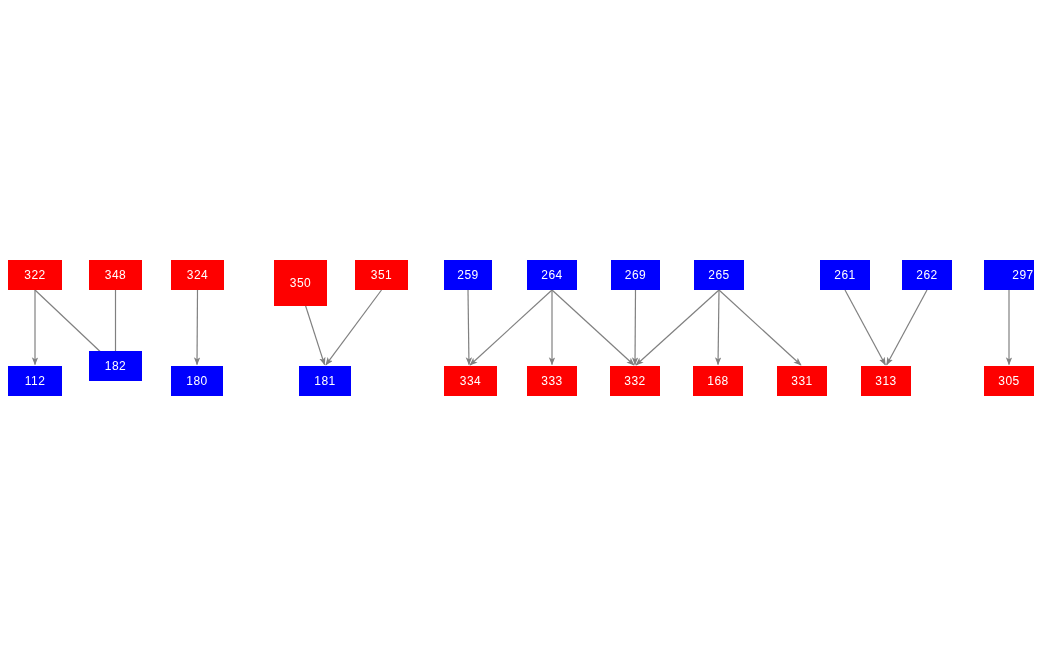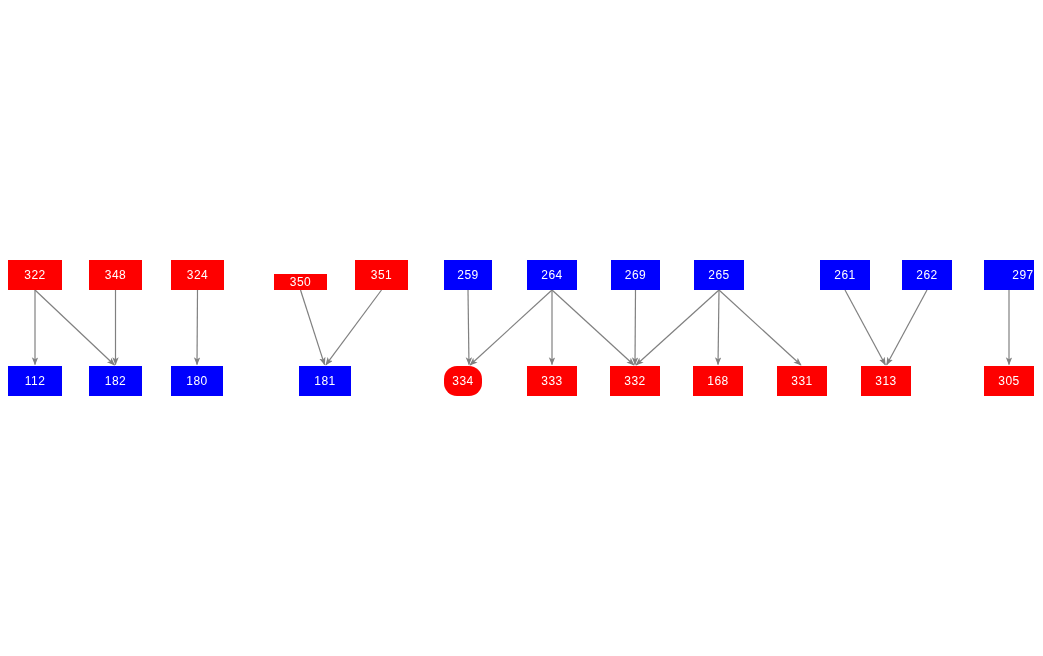--- a/index.html
+++ b/index.html
@@ -68,34 +68,34 @@
       <line x1="719" y1="290" x2="718.0197351338054" y2="364.50012983078744" stroke="#808080" stroke-width="1.2" marker-end="url(#arrowhead)"></line>
       <line x1="719" y1="290" x2="800.8937156865279" y2="364.9870167732062" stroke="#808080" stroke-width="1.2" marker-end="url(#arrowhead)"></line>
       <line x1="845" y1="290" x2="885.2878146361443" y2="364.67985152065773" stroke="#808080" stroke-width="1.2" marker-end="url(#arrowhead)"></line>
       <line x1="927" y1="290" x2="886.7121853638557" y2="364.67985152065773" stroke="#808080" stroke-width="1.2" marker-end="url(#arrowhead)"></line>
       <line x1="1009" y1="290" x2="1009" y2="364.5" stroke="#808080" stroke-width="1.2" marker-end="url(#arrowhead)"></line>
     </svg>
   <div id="node-layer">
       <div class="node red" style="left: 8px; top: 260px; width: 54px; height: 30px;">322</div>
       <div class="node red" style="left: 89px; top: 260px; width: 53px; height: 30px;">348</div>
       <div class="node red" style="left: 171px; top: 260px; width: 53px; height: 30px;">324</div>
-      <div class="node red" style="left: 274px; top: 260px; width: 53px; height: 16px; margin-top: 14px;">350</div>
+      <div class="node red" style="left: 274px; top: 260px; width: 53px; height: 46px;">350</div>
       <div class="node red" style="left: 355px; top: 260px; width: 53px; height: 30px;">351</div>
       <div class="node blue" style="left: 444px; top: 260px; width: 48px; height: 30px;">259</div>
       <div class="node blue" style="left: 527px; top: 260px; width: 50px; height: 30px;">264</div>
       <div class="node blue" style="left: 611px; top: 260px; width: 49px; height: 30px;">269</div>
       <div class="node blue" style="left: 694px; top: 260px; width: 50px; height: 30px;">265</div>
       <div class="node blue" style="left: 820px; top: 260px; width: 50px; height: 30px;">261</div>
       <div class="node blue" style="left: 902px; top: 260px; width: 50px; height: 30px;">262</div>
       <div class="node blue" style="left: 984px; top: 260px; width: 50px; height: 30px; padding-left: 28px;">297</div>
       <div class="node blue" style="left: 8px; top: 366px; width: 54px; height: 30px;">112</div>
-      <div class="node blue" style="left: 89px; top: 366px; width: 53px; height: 30px;">182</div>
+      <div class="node blue" style="left: 89px; top: 351px; width: 53px; height: 30px;">182</div>
       <div class="node blue" style="left: 171px; top: 366px; width: 52px; height: 30px;">180</div>
       <div class="node blue" style="left: 299px; top: 366px; width: 52px; height: 30px;">181</div>
-      <div class="node red" style="left: 444px; top: 366px; width: 38px; height: 30px; border-radius: 13px;">334</div>
+      <div class="node red" style="left: 444px; top: 366px; width: 53px; height: 30px;">334</div>
       <div class="node red" style="left: 527px; top: 366px; width: 50px; height: 30px;">333</div>
       <div class="node red" style="left: 610px; top: 366px; width: 50px; height: 30px;">332</div>
       <div class="node red" style="left: 693px; top: 366px; width: 50px; height: 30px;">168</div>
       <div class="node red" style="left: 777px; top: 366px; width: 50px; height: 30px;">331</div>
       <div class="node red" style="left: 861px; top: 366px; width: 50px; height: 30px;">313</div>
       <div class="node red" style="left: 984px; top: 366px; width: 50px; height: 30px;">305</div>
     </div>
 </div>
 
 </body></html>

